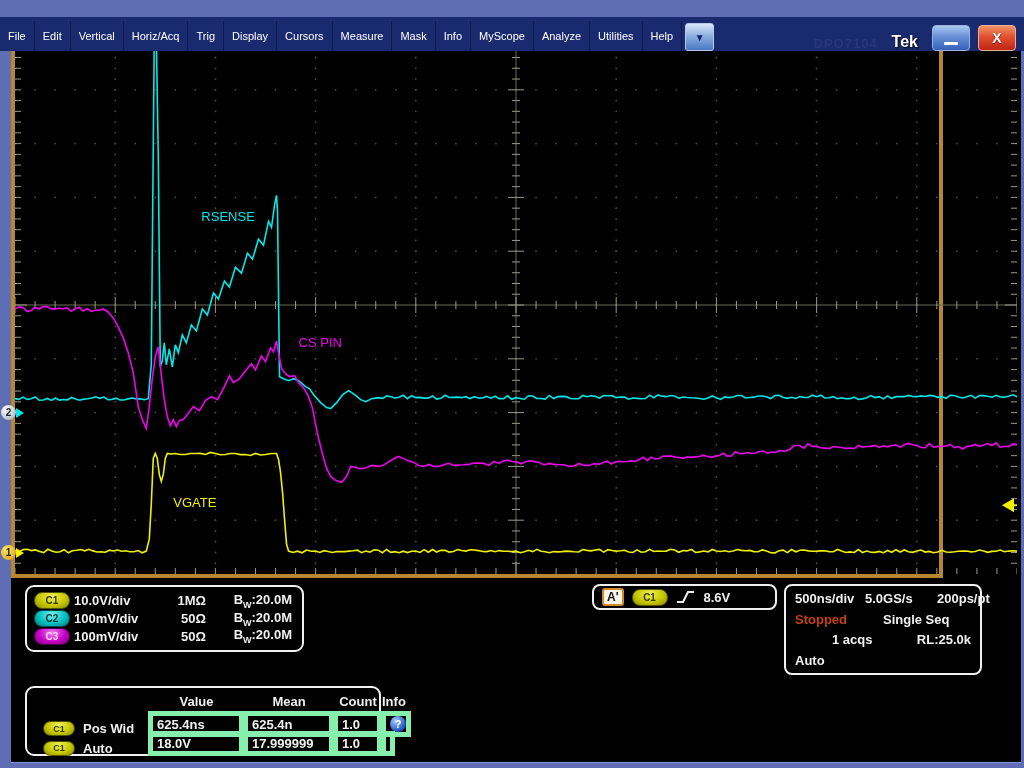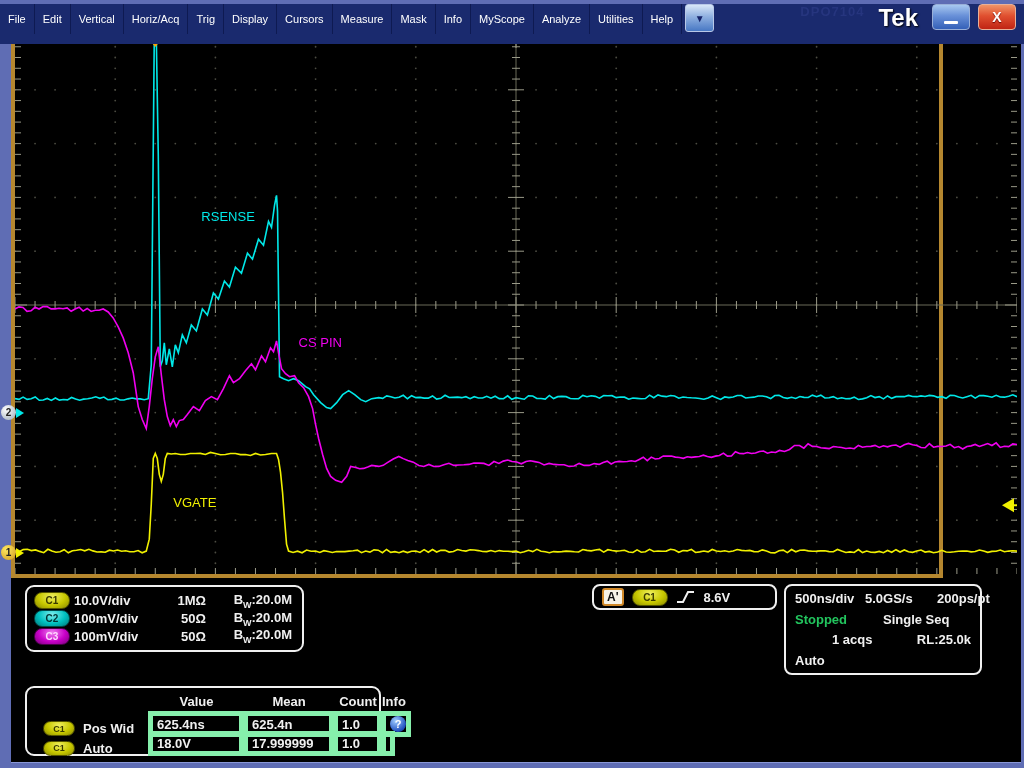--- a/index.html
+++ b/index.html
@@ -2,32 +2,32 @@
 <html><head>
 <meta charset="utf-8">
 <style>
   html,body{margin:0;padding:0;}
   body{
     width:1024px;height:768px;position:relative;overflow:hidden;
     background:#5f6db4;font-family:"Liberation Sans",sans-serif;
     -webkit-font-smoothing:antialiased;
   }
   
-  .menubar{position:absolute;left:0;top:4px;width:1024px;height:40px;background:#1a2a6e;
-    display:flex;align-items:flex-start;z-index:30;}
+  .menubar{position:absolute;left:0;top:17px;width:1024px;height:34px;background:#1a2a6e;
+    display:flex;align-items:flex-end;z-index:30;}
   .menu-items{display:flex;height:30px;}
   .menu-item{color:#fff;font-size:11px;line-height:30px;padding:0 8px;
     border-right:1px solid #0e1a52;white-space:nowrap;cursor:default;}
   .menu-dropdown{width:27px;height:26px;margin-left:3px;border-radius:3px;
     background:linear-gradient(#d8e6f8,#8fb0e0 45%,#4878c4);
     border:1px solid #b8c8e8;display:flex;align-items:center;justify-content:center;
     color:#16246a;font-size:10px;}
   .menu-spacer{flex:1;}
   .brand-faint{color:#26357e;font-size:13px;font-weight:bold;margin-right:14px;letter-spacing:1px;}
-  .brand-tek{color:#ffffff;font-size:24px;font-weight:bold;margin-right:14px;
+  .brand-tek{color:#ffffff;font-size:16px;font-weight:bold;margin-right:14px;
     text-shadow:1px 1px 2px #000;}
   .winbtn{width:36px;height:24px;border-radius:4px;margin-right:8px;
     display:flex;align-items:center;justify-content:center;border:1px solid #9ab0d8;}
   .winbtn.min{background:linear-gradient(#a8c8f0,#6890d8 45%,#3460b8);}
   .minbar{width:14px;height:3px;background:#fff;margin-top:10px;border-radius:1px;}
   .winbtn.close{background:linear-gradient(#f09468,#e05030 45%,#c02414);border-color:#e8b098;}
   .winbtn.close span{color:#fff;font-weight:bold;font-size:14px;text-shadow:0 1px 1px #600;}
   
   .display{position:absolute;left:11px;top:30px;width:1010px;height:732px;background:#000;
     border-bottom:1px solid #8a98d8;}
@@ -68,21 +68,21 @@
   .trig-a{background:#f8f4e8;color:#111;border:2px solid #d08828;border-radius:3px;
     font-size:12px;font-weight:bold;line-height:14px;padding:0 3px;}
   
   .acq-panel{left:784px;top:584px;width:198px;height:91px;border-radius:8px;
     padding:5px 9px;display:flex;flex-direction:column;justify-content:space-between;}
   .acq-r1{display:grid;grid-template-columns:70px 72px 1fr;}
   .acq-r1 .r{text-align:right;}
   .acq-r2{display:grid;grid-template-columns:88px 1fr;}
   .acq-r3{display:grid;grid-template-columns:1fr 70px;margin-left:37px;}
   .acq-r3 .r{text-align:right;}
-  .stopped{color:#22c55e;}
+  .stopped{color:#c2410c;}
   
   .meas-panel{left:25px;top:686px;width:356px;height:70px;border-radius:9px;padding:3px 12px;}
   .meas-head{display:grid;grid-template-columns:110px 95px 90px 48px 1fr;height:21px;
     align-items:center;text-align:center;}
   .meas-row{display:grid;grid-template-columns:110px 95px 90px 48px 1fr;height:20px;}
   .meas-label{display:flex;align-items:center;gap:8px;padding-left:4px;}
   .mcell{border:5px solid #86efac;margin:-1px 0 8px -1px;display:flex;align-items:center;
     padding-left:4px;box-sizing:border-box;}
   .info-wrap{display:flex;align-items:center;justify-content:center;}
   .info-icon{width:16px;height:16px;border-radius:50%;

